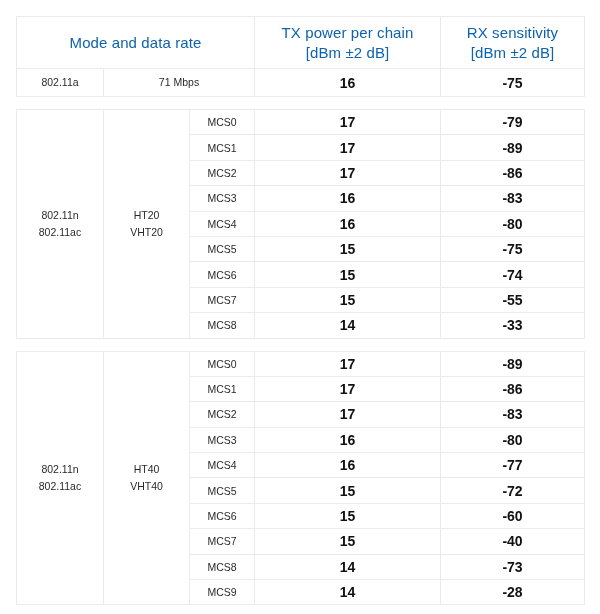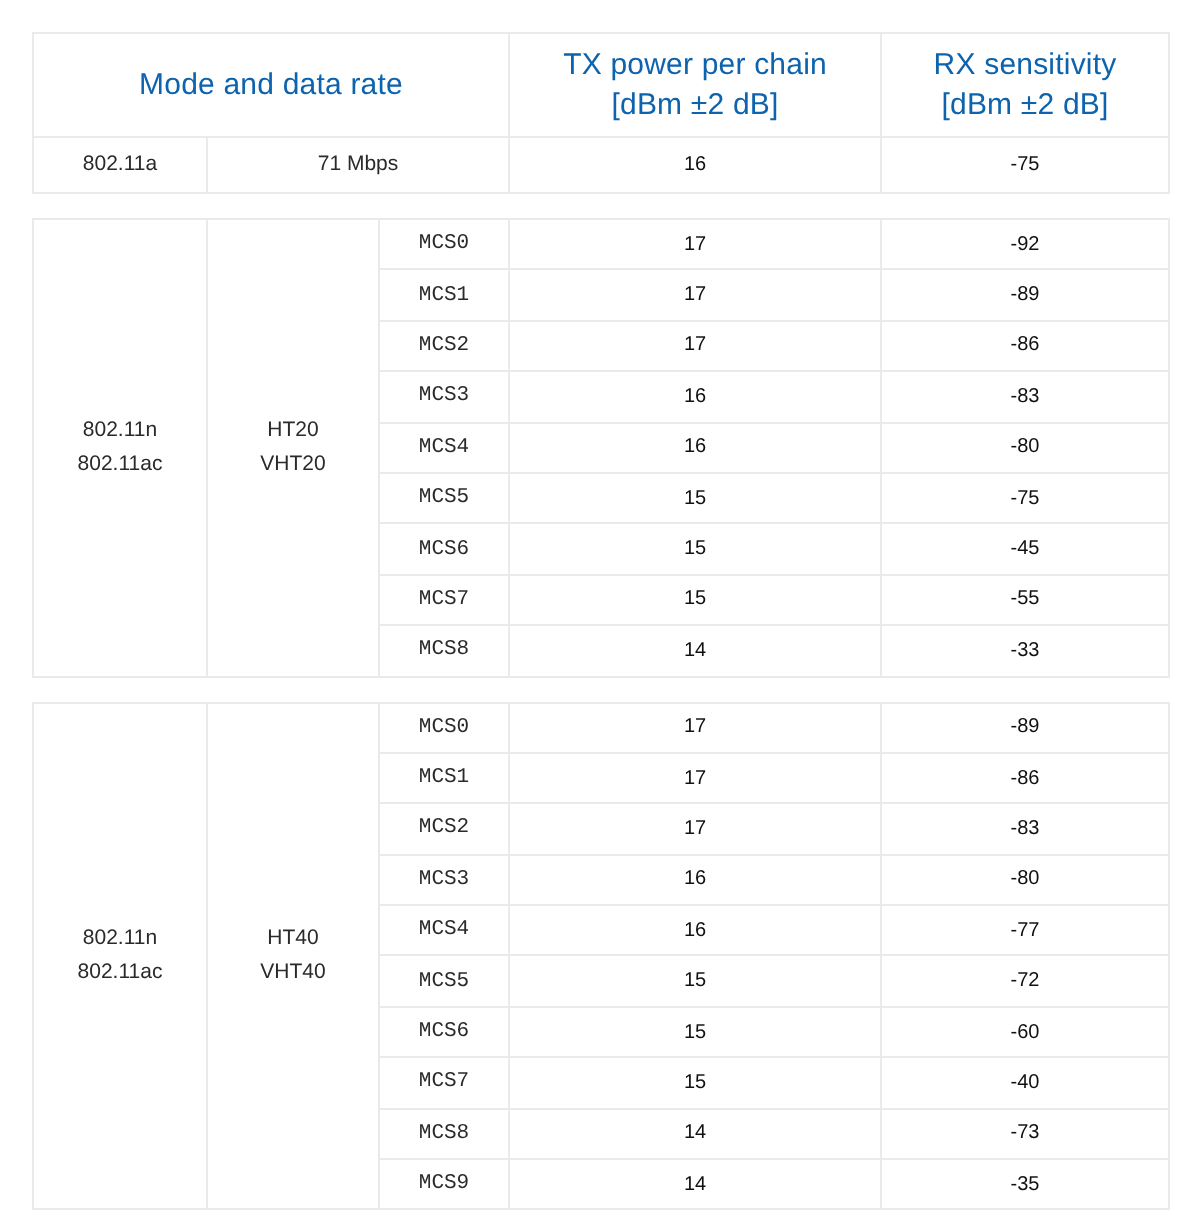--- a/index.html
+++ b/index.html
@@ -71,26 +71,25 @@
     font-weight: normal;
     line-height: 17px;
     background: #fbfbfb;
   }
   td.lbl .l2 { display: block; }
 
   td.mcs {
     font-size: 10.5px;
     color: #2a2a2a;
     background: #fcfcfc;
-    font-family: Liberation Mono, monospace;
   }
 
   td.val {
-    font-size: 10px;
-    font-weight: normal;
+    font-size: 14px;
+    font-weight: bold;
     color: #111111;
   }
 
   tbody tr { height: 25.4px; }
   tbody.single tr { height: 28px; padding-left: 28px; }
 </style>
 </head>
 <body>
 
 <div class="page">
@@ -139,21 +138,21 @@
         <td class="lbl" rowspan="9">
           <span>802.11n</span>
           <span class="l2">802.11ac</span>
         </td>
         <td class="lbl" rowspan="9">
           <span>HT20</span>
           <span class="l2">VHT20</span>
         </td>
         <td class="mcs">MCS0</td>
         <td class="val">17</td>
-        <td class="val">-92</td>
+        <td class="val">-79</td>
       </tr>
       <tr>
         <td class="mcs">MCS1</td>
         <td class="val">17</td>
         <td class="val">-89</td>
       </tr>
       <tr>
         <td class="mcs">MCS2</td>
         <td class="val">17</td>
         <td class="val">-86</td>
@@ -169,21 +168,21 @@
         <td class="val">-80</td>
       </tr>
       <tr>
         <td class="mcs">MCS5</td>
         <td class="val">15</td>
         <td class="val">-75</td>
       </tr>
       <tr>
         <td class="mcs">MCS6</td>
         <td class="val">15</td>
-        <td class="val">-45</td>
+        <td class="val">-74</td>
       </tr>
       <tr>
         <td class="mcs">MCS7</td>
         <td class="val">15</td>
         <td class="val">-55</td>
       </tr>
       <tr>
         <td class="mcs">MCS8</td>
         <td class="val">14</td>
         <td class="val">-33</td>
@@ -249,18 +248,18 @@
         <td class="val">-40</td>
       </tr>
       <tr>
         <td class="mcs">MCS8</td>
         <td class="val">14</td>
         <td class="val">-73</td>
       </tr>
       <tr>
         <td class="mcs">MCS9</td>
         <td class="val">14</td>
-        <td class="val">-35</td>
+        <td class="val">-28</td>
       </tr>
     </tbody>
   </table>
 
 </div>
 
 </body></html>

